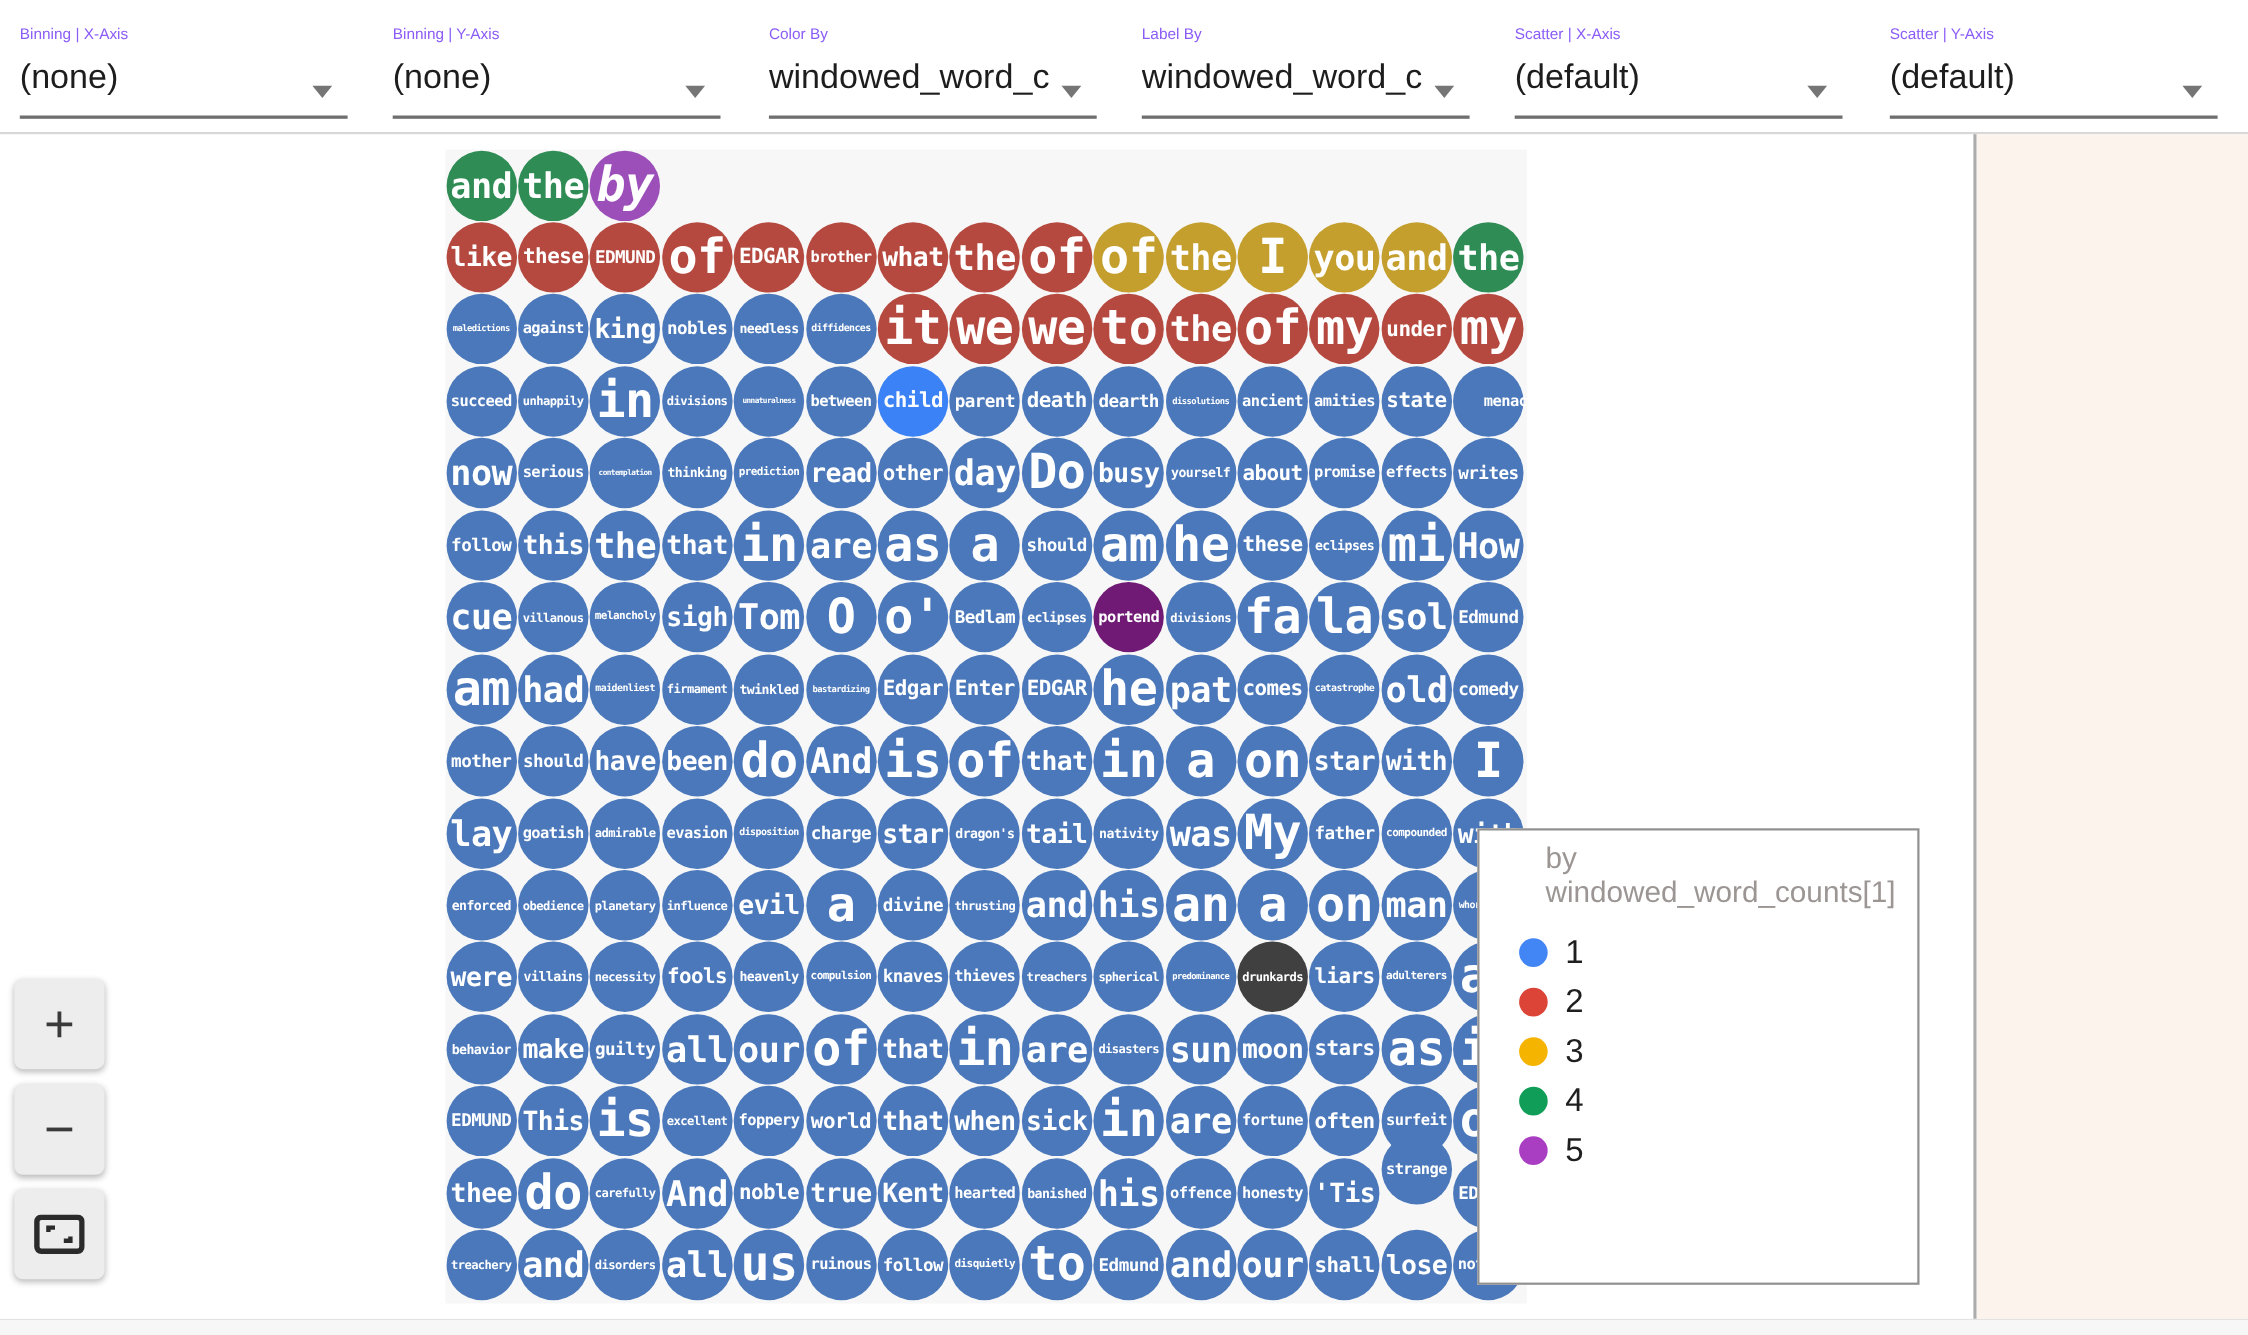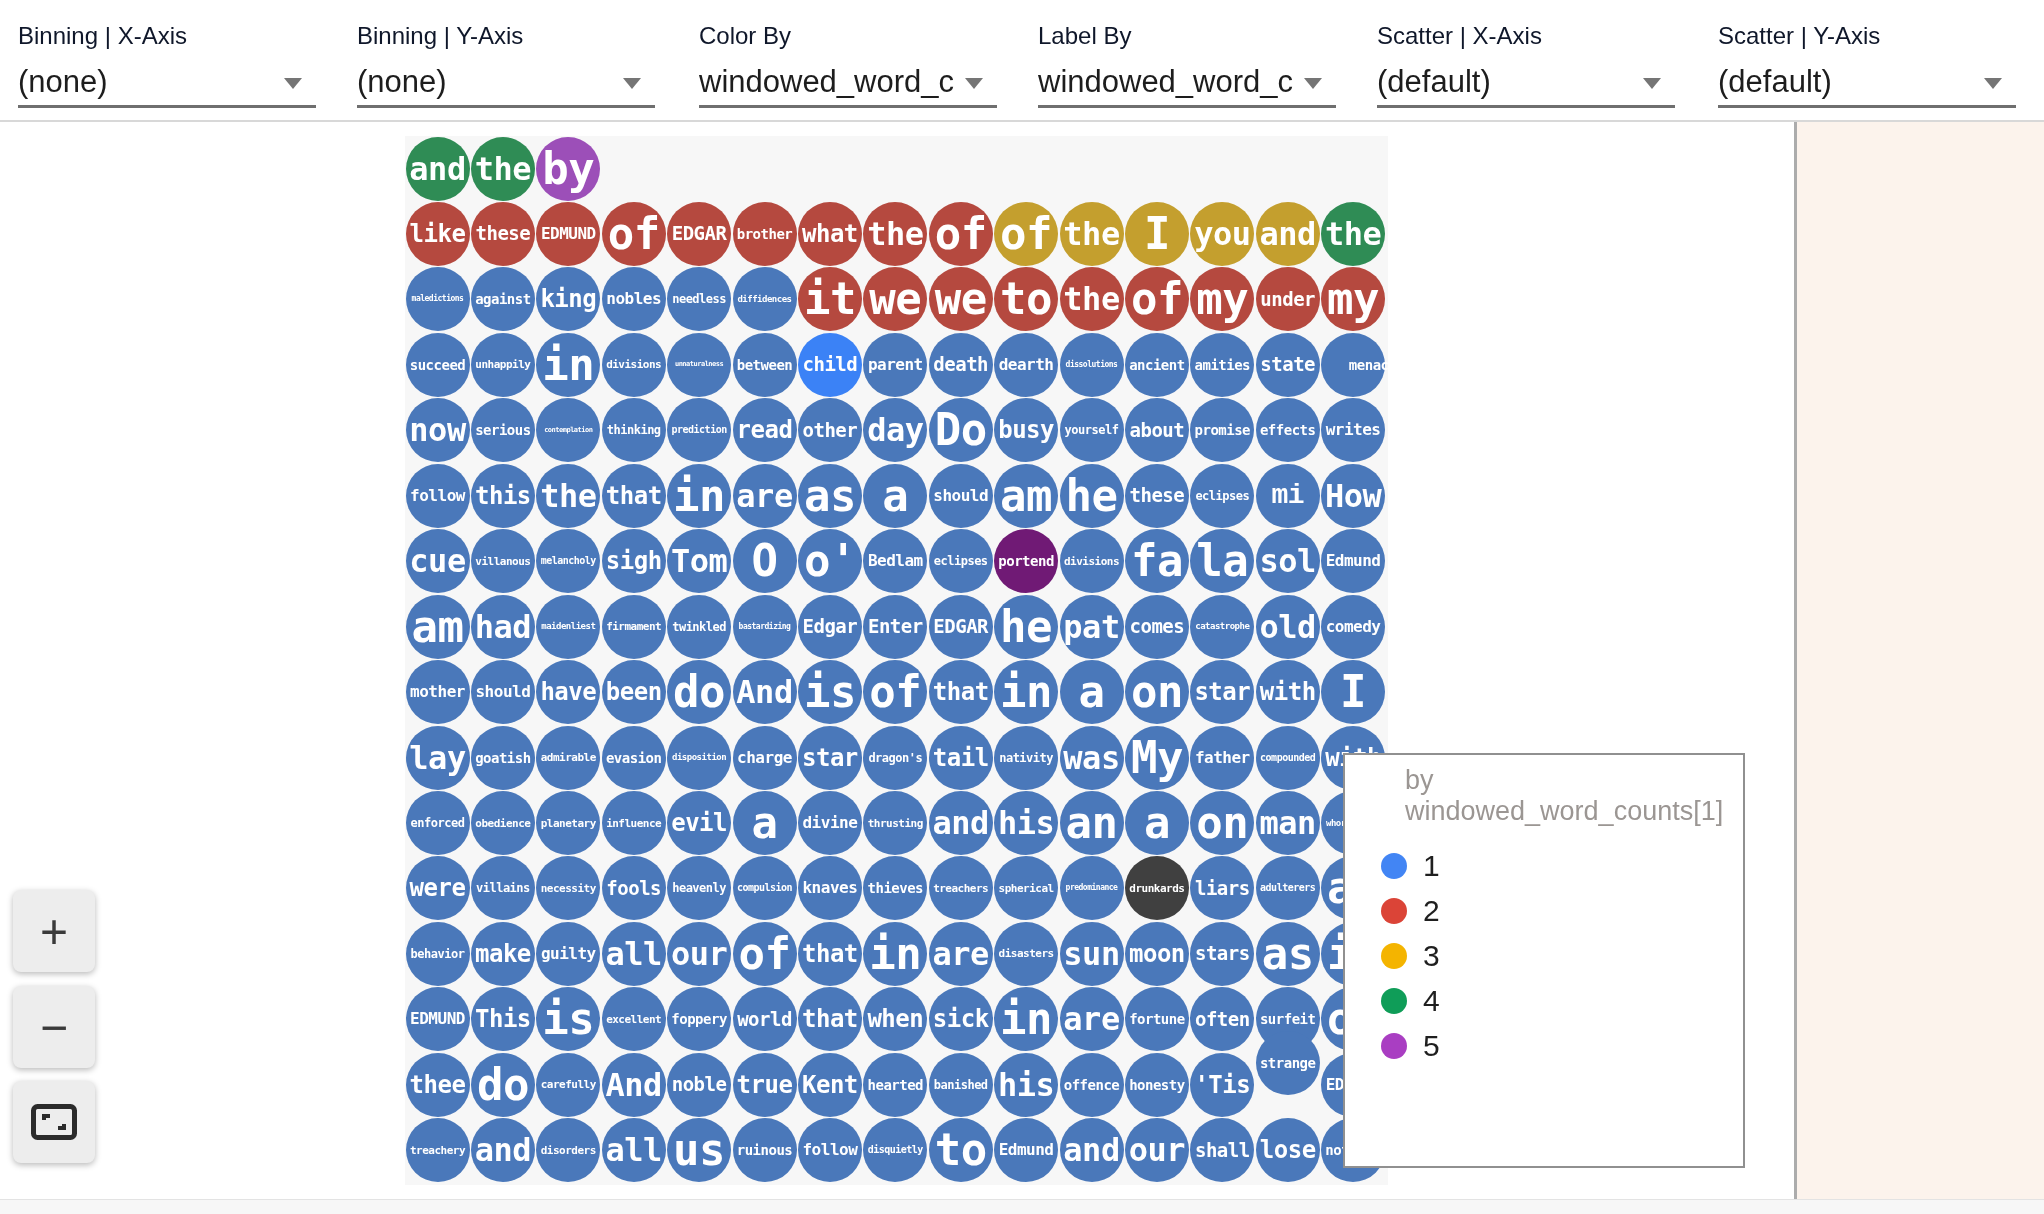--- a/index.html
+++ b/index.html
@@ -1,21 +1,21 @@
 <!DOCTYPE html>
 <html><head>
 <meta charset="utf-8">
 <style>
   html,body{margin:0;padding:0;background:#e9e9e9;}
   .page{position:relative;width:2044px;height:1214px;background:#ffffff;overflow:hidden;
         font-family:"Liberation Sans",sans-serif;}
   
   .topbar{position:absolute;left:0;top:0;width:2044px;height:120px;background:#fff;}
   .field{position:absolute;top:20px;width:298px;height:88px;border-bottom:3px solid #6f6f6f;box-sizing:border-box;cursor:pointer;}
-  .flabel{font-size:24px;color:#0f172a;padding-top:2px;}
+  .flabel{font-size:14px;color:#8b5cf6;padding-top:2px;}
   .fvalue{font-size:31px;color:#1d1d1d;margin-top:14px;width:256px;white-space:nowrap;overflow:hidden;}
   .farrow{position:absolute;right:14px;bottom:16px;width:0;height:0;
           border-left:9px solid transparent;border-right:9px solid transparent;border-top:11px solid #757575;}
   .toprule{position:absolute;left:0;top:120px;width:2044px;height:2px;background:#d8d8d8;}
   
   .canvas{position:absolute;left:405px;top:136px;width:983px;height:1049px;background:#f7f7f7;cursor:grab;}
   .circle{position:absolute;width:64px;height:64px;border-radius:50%;display:flex;align-items:center;justify-content:center;}
   .wlabel{font-family:"DejaVu Sans Mono","Liberation Mono",monospace;font-weight:bold;color:#ffffff;
           white-space:nowrap;line-height:1;letter-spacing:-0.5px;}
   
@@ -79,21 +79,21 @@
     </div>
   <div class="toprule"></div>
 
   <div class="canvas">
       <div class="circle" style="left: 0.5px; top: 0.5px; background: rgb(47, 140, 85);">
         <span class="wlabel" style="font-size: 32px;">and</span>
       </div>
       <div class="circle" style="left: 65.9px; top: 0.5px; background: rgb(47, 140, 85);">
         <span class="wlabel" style="font-size: 32px;">the</span>
       </div>
-      <div class="circle" style="left: 131.3px; top: 0.5px; background: rgb(156, 79, 184);">
+      <div class="circle" style="left: 131.3px; top: 0.5px; background: rgb(156, 79, 184); font-style: italic;">
         <span class="wlabel" style="font-size: 44px;">by</span>
       </div>
       <div class="circle" style="left: 0.5px; top: 65.95px; background: rgb(181, 73, 63);">
         <span class="wlabel" style="font-size: 24px;">like</span>
       </div>
       <div class="circle" style="left: 65.9px; top: 65.95px; background: rgb(181, 73, 63);">
         <span class="wlabel" style="font-size: 19px;">these</span>
       </div>
       <div class="circle" style="left: 131.3px; top: 65.95px; background: rgb(181, 73, 63);">
         <span class="wlabel" style="font-size: 16px;">EDMUND</span>
@@ -302,21 +302,21 @@
       <div class="circle" style="left: 654.5px; top: 327.75px; background: rgb(74, 120, 186);">
         <span class="wlabel" style="font-size: 44px;">he</span>
       </div>
       <div class="circle" style="left: 719.9px; top: 327.75px; background: rgb(74, 120, 186);">
         <span class="wlabel" style="font-size: 19px;">these</span>
       </div>
       <div class="circle" style="left: 785.3px; top: 327.75px; background: rgb(74, 120, 186);">
         <span class="wlabel" style="font-size: 12px;">eclipses</span>
       </div>
       <div class="circle" style="left: 850.7px; top: 327.75px; background: rgb(74, 120, 186);">
-        <span class="wlabel" style="font-size: 28px; font-family: Liberation Mono, monospace;">mi</span>
+        <span class="wlabel" style="font-size: 44px;">mi</span>
       </div>
       <div class="circle" style="left: 916.1px; top: 327.75px; background: rgb(74, 120, 186);">
         <span class="wlabel" style="font-size: 32px;">How</span>
       </div>
       <div class="circle" style="left: 0.5px; top: 393.2px; background: rgb(74, 120, 186);">
         <span class="wlabel" style="font-size: 32px;">cue</span>
       </div>
       <div class="circle" style="left: 65.9px; top: 393.2px; background: rgb(74, 120, 186);">
         <span class="wlabel" style="font-size: 11px;">villanous</span>
       </div>

